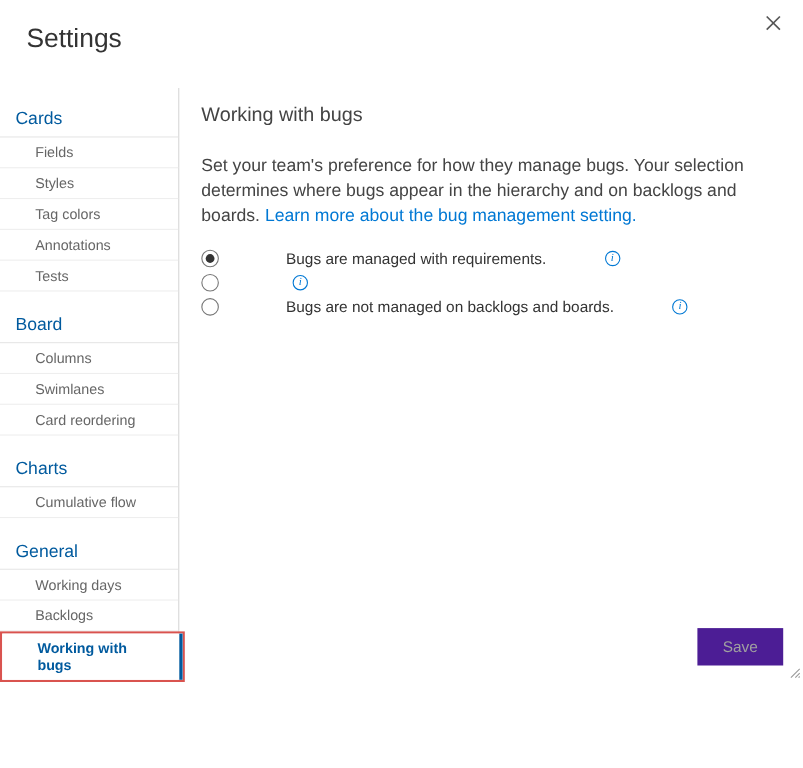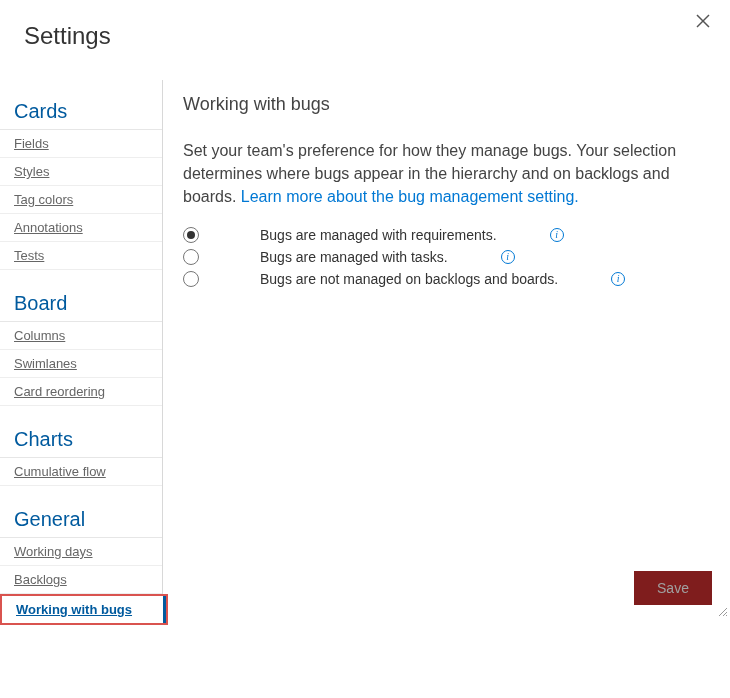--- a/index.html
+++ b/index.html
@@ -39,33 +39,32 @@
     bottom: 0;
     display: flex;
   }
   .sidebar {
     width: 163px;
     border-right: 1px solid #d8d8d8;
     padding-top: 10px;
   }
   .section-header {
     color: #005a9e;
-    font-size: 20px;
+    font-size: 16px;
     font-weight: 400;
     padding: 10px 14px 6px 14px;
     border-bottom: 1px solid #e6e6e6;
   }
   .nav-item {
     color: #666;
     font-size: 13px;
-    padding: 6px 14px;
+    padding: 6px 32px;
     border-bottom: 1px solid #eee;
     cursor: pointer;
     display: block;
-    text-decoration: underline;
   }
   .nav-item.active {
     color: #005a9e;
     font-weight: 600;
     border-right: 3px solid #005a9e;
     background: #fff;
   }
   .highlight-box {
     border: 2px solid #d9534f;
     margin-right: -6px;
@@ -137,21 +136,21 @@
     gap: 10px;
   }
   .btn {
     min-width: 78px;
     height: 34px;
     border: none;
     font-size: 14px;
     cursor: pointer;
   }
   .btn-save {
-    background: #7f1d1d;
+    background: #4c1d95;
     color: #a0a0a0;
   }
   .btn-cancel {
     background: #eaeaea;
     color: #333;
     font-weight: 600;
   }
   .resize-grip {
     position: absolute;
     right: 2px; bottom: 2px;
@@ -208,21 +207,20 @@
         <span>Set your team's preference for how they manage bugs. Your selection determines where bugs appear in the hierarchy and on backlogs and boards. </span><a>Learn more about the bug management setting.</a>
       </div>
 
       <div class="radio-row">
         <span class="radio-outer selected"></span>
         <span class="radio-label">Bugs are managed with requirements.</span>
         <span class="info-icon">i</span>
       </div>
       <div class="radio-row">
         <span class="radio-outer"></span>
-        <span class="radio-label">Bugs are managed with tasks.</span>
         <span class="info-icon">i</span>
       </div>
       <div class="radio-row">
         <span class="radio-outer"></span>
         <span class="radio-label">Bugs are not managed on backlogs and boards.</span>
         <span class="info-icon">i</span>
       </div>
     </div>
   </div>
 

